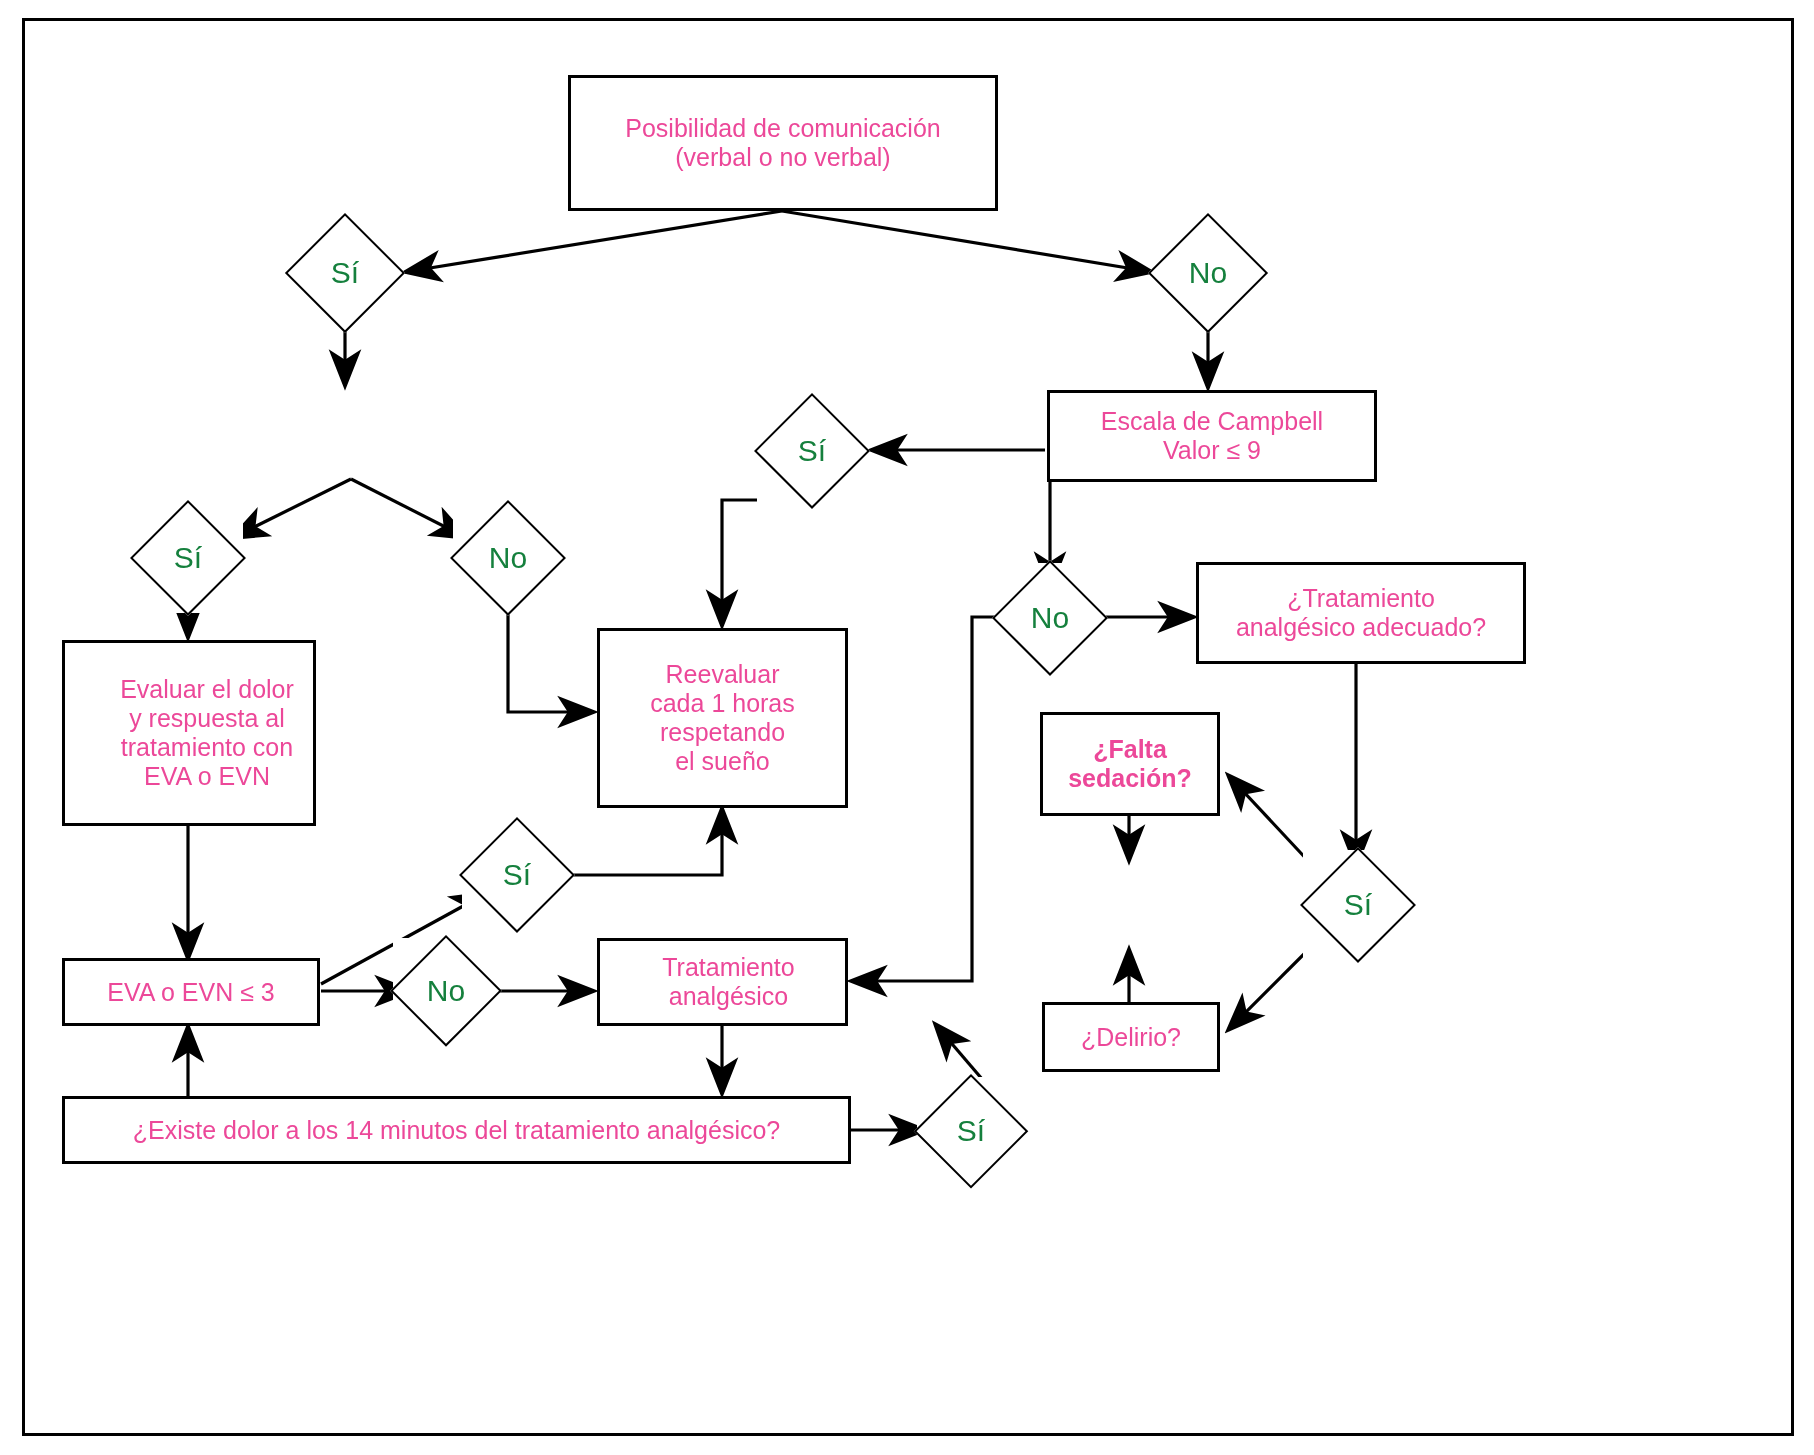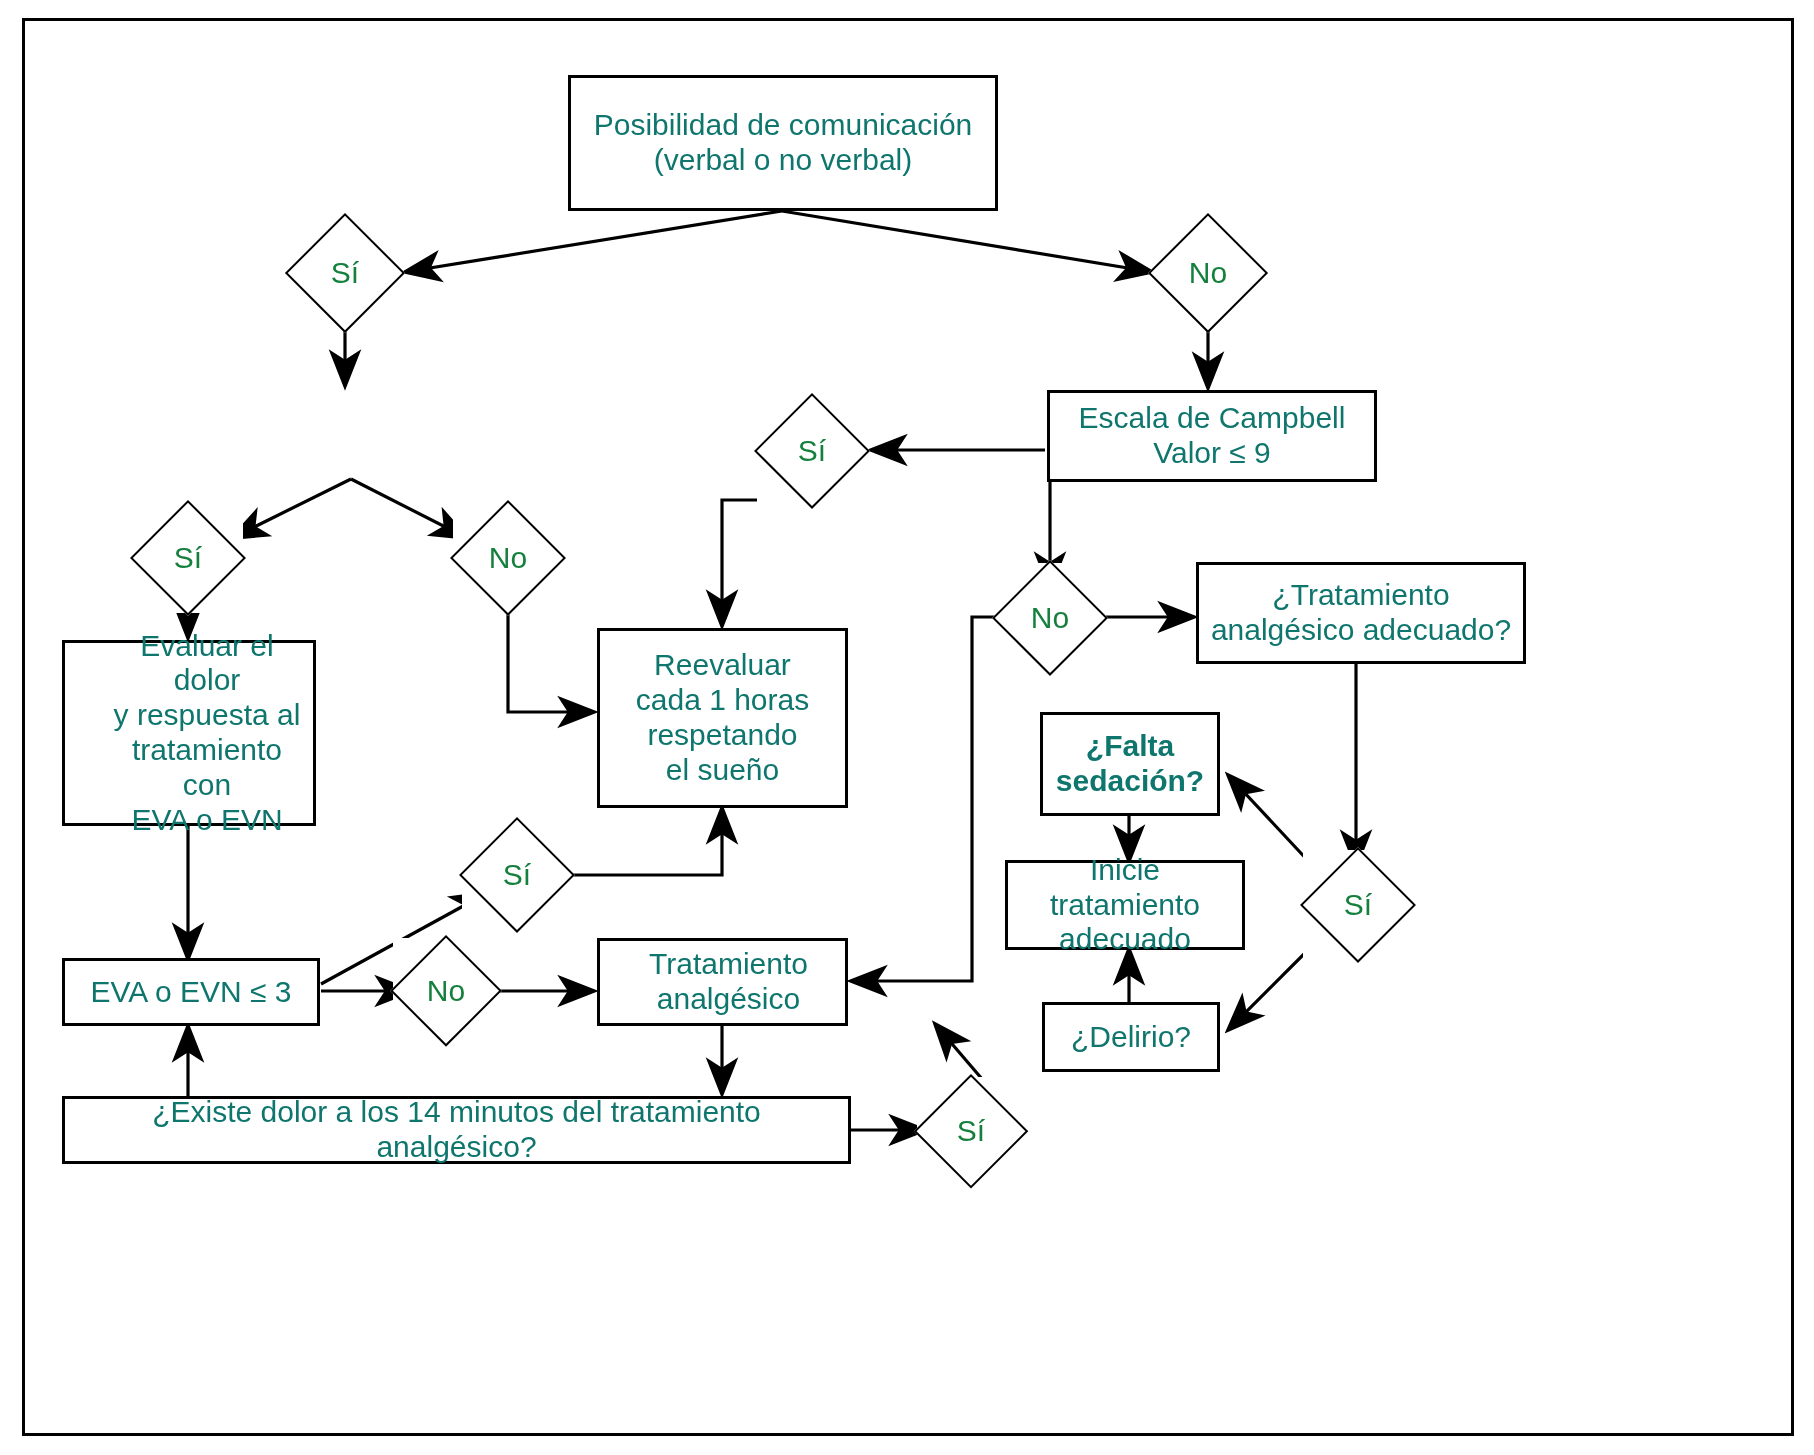--- a/index.html
+++ b/index.html
@@ -2,21 +2,21 @@
 <html><head>
 <meta charset="utf-8">
 <style>
   html,body{margin:0;padding:0;background:#ffffff;}
   body{font-family:"Liberation Sans",sans-serif;}
   #stage{position:relative;width:1814px;height:1455px;background:#ffffff;overflow:hidden;}
   #frame{position:absolute;left:22px;top:18px;width:1772px;height:1418px;border:3px solid #000;box-sizing:border-box;}
   svg#wires{position:absolute;left:0;top:0;width:1814px;height:1455px;pointer-events:none;}
   .node{position:absolute;box-sizing:border-box;display:flex;align-items:center;justify-content:center;text-align:center;background:#fff;}
   .rect{border:3px solid #000;}
-  .rect .txt{line-height:1.16;font-size:30px;color:#0f766e;white-space:pre-line;padding:0 6px;}
+  .rect .txt{line-height:1.16;font-size:25px;color:#ec4899;white-space:pre-line;padding:0 6px;}
   .dia{display:flex;align-items:center;justify-content:center;}
   .dia .shape{position:absolute;left:50%;top:50%;width:71%;height:71%;transform:translate(-50%,-50%) rotate(45deg);border:2.4px solid #000;background:#fff;}
   .dia .txt{position:relative;z-index:2;font-size:30px;color:#15803d;}
 </style>
 </head>
 <body>
 
 <div id="stage">
   <div id="frame"></div>
 
@@ -110,24 +110,20 @@
   <div class="node rect" style="left:1196px;top:562px;width:330px;height:102px;">
     <span class="txt">¿Tratamiento
 analgésico adecuado?</span>
   </div>
 
   <div class="node rect" style="left:1040px;top:712px;width:180px;height:104px;font-weight:bold;">
     <span class="txt">¿Falta
 sedación?</span>
   </div>
 
-  <div class="node rect" style="left:1005px;top:860px;width:240px;height:90px;">
-    <span class="txt">Inicie tratamiento
-adecuado</span>
-  </div>
 
   <div class="node rect" style="left:62px;top:958px;width:258px;height:68px;">
     <span class="txt">EVA o EVN ≤ 3</span>
   </div>
 
   <div class="node rect" style="left:597px;top:938px;width:251px;height:88px;padding-left:12px;">
     <span class="txt">Tratamiento
 analgésico</span>
   </div>
 

